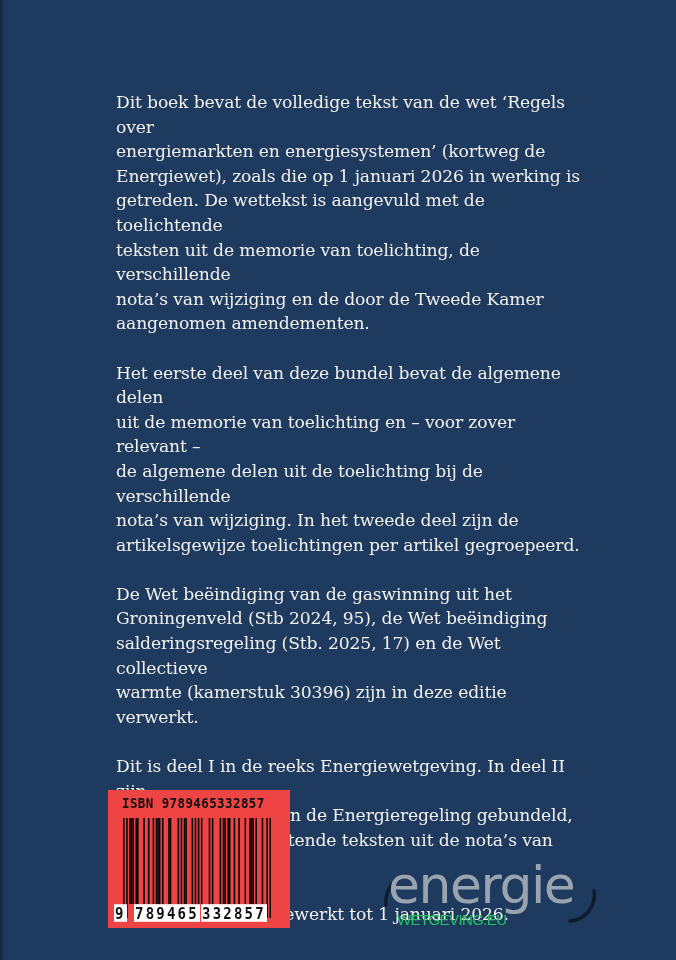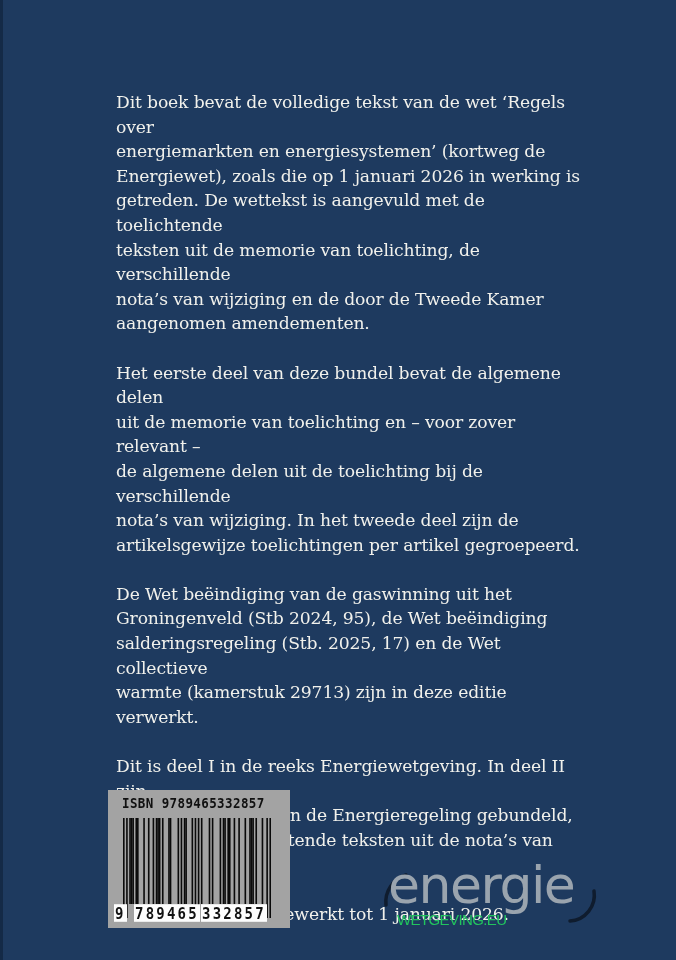--- a/index.html
+++ b/index.html
@@ -34,21 +34,21 @@
     .blurb p {
       margin: 0 0 24.6px 0;
       white-space: pre-line;
     }
     .barcode-box {
       position: absolute;
       left: 108px;
       top: 790px;
       width: 182px;
       height: 138px;
-      background: #a3a3a3;
+      background: #ef4444;
     }
     .isbn-top {
       position: absolute;
       left: 14px;
       top: 4px;
       font-family: "DejaVu Sans Mono", "Liberation Mono", monospace;
       font-size: 12.5px;
       font-weight: bold;
       color: #111;
       letter-spacing: 0.4px;
@@ -129,21 +129,21 @@
 nota’s van wijziging en de door de Tweede Kamer
 aangenomen amendementen.</p>
   <p>Het eerste deel van deze bundel bevat de algemene delen
 uit de memorie van toelichting en – voor zover relevant –
 de algemene delen uit de toelichting bij de verschillende
 nota’s van wijziging. In het tweede deel zijn de
 artikelsgewijze toelichtingen per artikel gegroepeerd.</p>
   <p>De Wet beëindiging van de gaswinning uit het
 Groningenveld (Stb 2024, 95), de Wet beëindiging
 salderingsregeling (Stb. 2025, 17) en de Wet collectieve
-warmte (kamerstuk 29713) zijn in deze editie verwerkt.</p>
+warmte (kamerstuk 30396) zijn in deze editie verwerkt.</p>
   <p>Dit is deel I in de reeks Energiewetgeving. In deel II zijn
 het Energiebesluit en de Energieregeling gebundeld,
 inclusief alle toelichtende teksten uit de nota’s van
 toelichting.</p>
   <p>Deze uitgave is bijgewerkt tot 1 januari 2026.</p>
 </div>
 
 <div class="barcode-box">
   <div class="isbn-top">ISBN 9789465332857</div>
   <div class="bars" id="bars">

